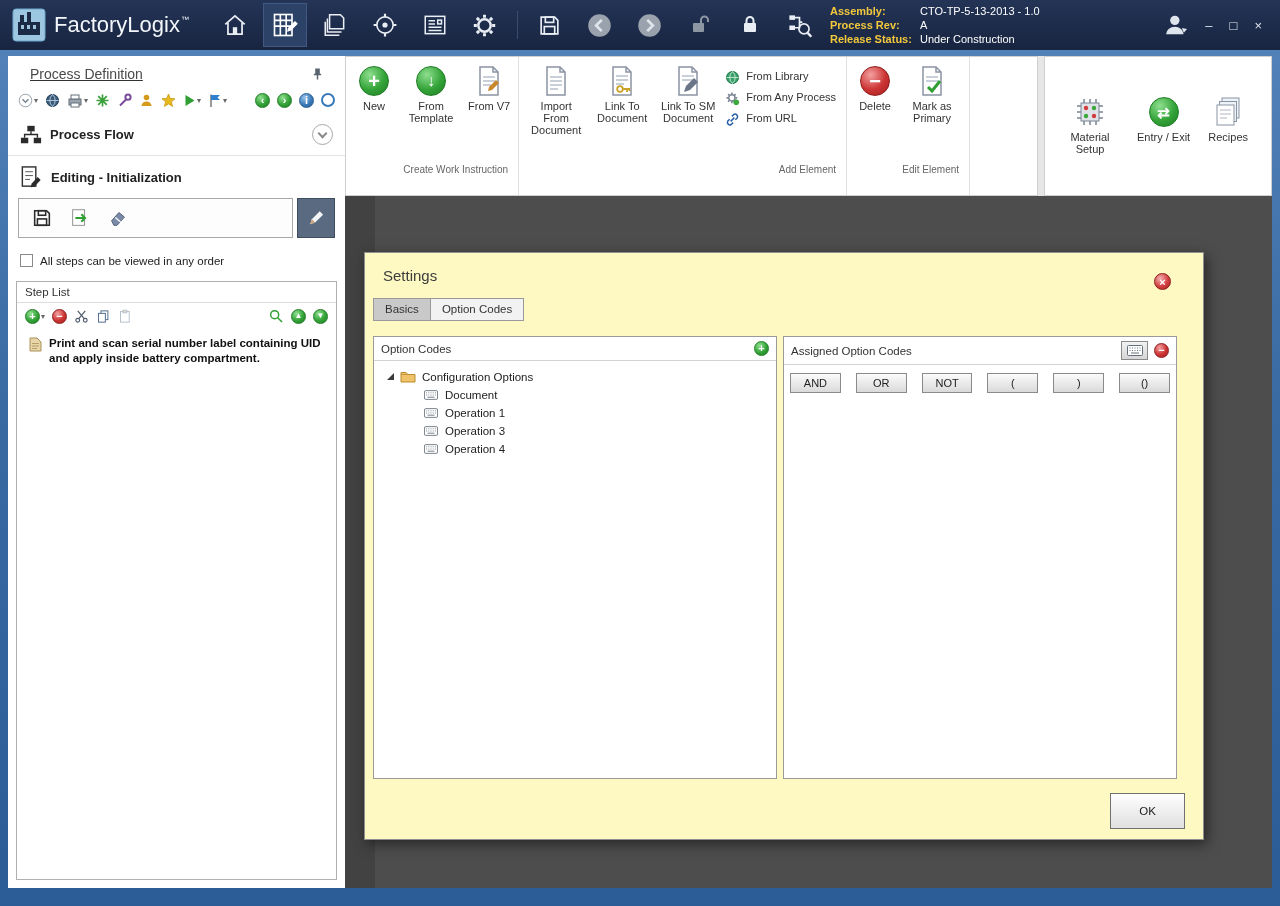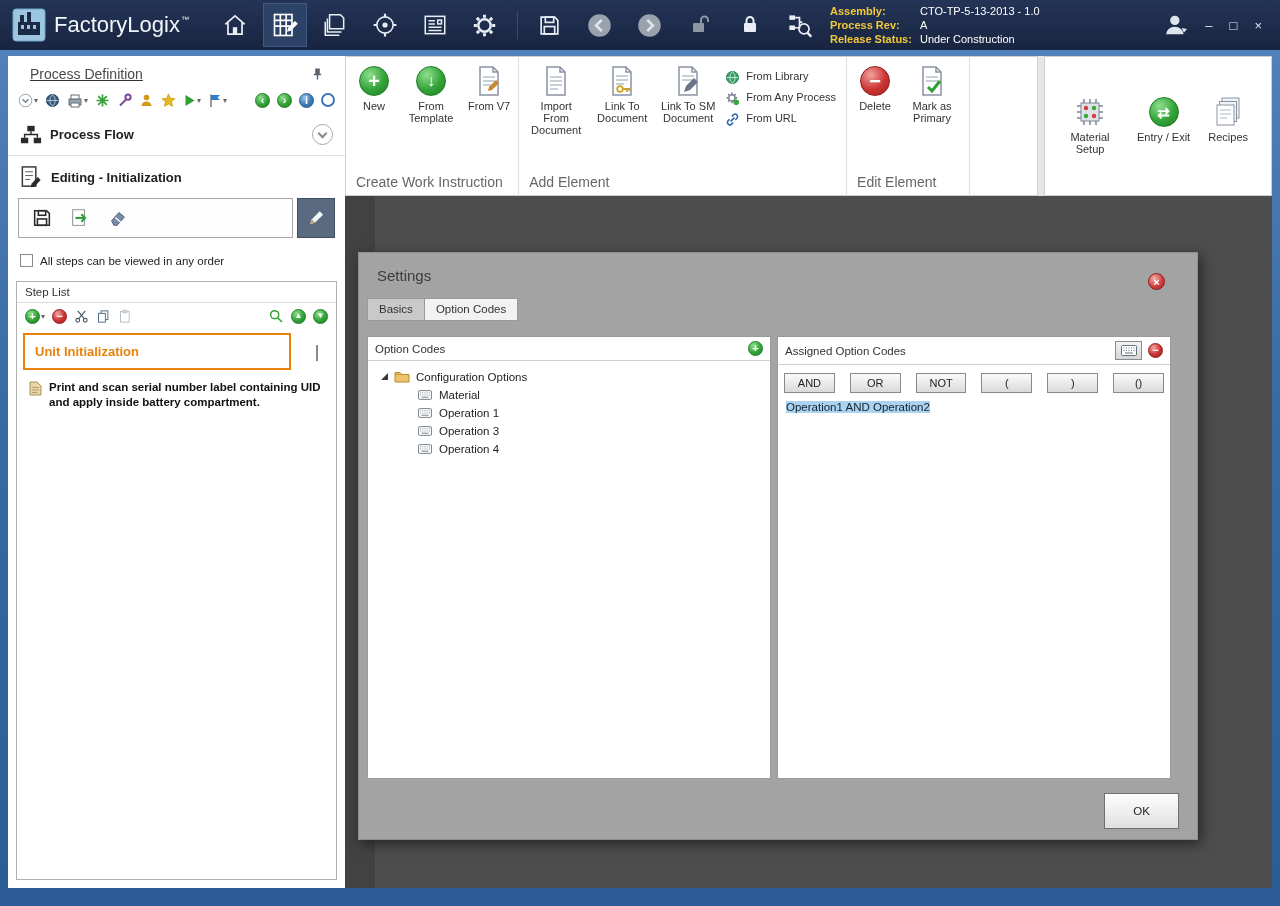--- a/index.html
+++ b/index.html
@@ -81,35 +81,35 @@
   .main { position:absolute; left:345px; top:56px; width:927px; height:832px; }
   .ribbon-row { position:absolute; top:0; left:0; right:0; height:140px; display:flex; background:#e6e6e6; }
   .ribbon-main { width:693px; background:#fff; border:1px solid #cfcfcf; display:flex; flex-direction:column; }
   .ribbon-tabs { height:26px; background:#f3f3f3; border-bottom:1px solid #d4d4d4;
                  display:flex; align-items:flex-end; padding-left:6px; }
   .ribbon-tab { background:#fff; border:1px solid #c6c6c6; border-bottom:none;
                 padding:4px 13px 6px; font-size:12px; color:#333; position:relative; top:1px; cursor:pointer; }
   .ribbon-content { flex:1; display:flex; }
   .rgroup { display:flex; flex-direction:column; border-right:1px solid #e0e0e0; padding:0 2px; }
   .rgroup-items { flex:1; display:flex; align-items:flex-start; padding:5px 2px 0; }
-  .rgroup-label { text-align:left; font-size:14px; color:#666; padding:2px 8px 5px; white-space:nowrap; }
+  .rgroup-label { text-align:right; font-size:10px; color:#666; padding:2px 8px 20px; white-space:nowrap; }
   .rbtn { display:flex; flex-direction:column; align-items:center; gap:4px; padding:4px 4px;
           min-width:48px; max-width:66px; cursor:pointer; }
   .rbtn .cap { font-size:11px; color:#333; text-align:center; line-height:12px; }
   .add-links { display:flex; flex-direction:column; gap:6px; padding:8px 6px 0 4px; }
   .add-link { display:flex; align-items:flex-start; gap:6px; font-size:11px; color:#333; cursor:pointer; white-space:nowrap; }
   .ribbon-gap { width:6px; }
   .ribbon-right { flex:1; background:#fff; border:1px solid #cfcfcf; display:flex;
                   align-items:flex-start; padding:36px 6px 0 12px; gap:10px; }
 
   
   .canvas { position:absolute; top:140px; left:0; right:0; bottom:0; background:#4d4d4d; }
   .canvas-strip { position:absolute; left:0; top:0; bottom:0; width:30px; background:#424242; }
-  .dialog { position:absolute; left:13px; top:56px; width:840px; height:588px;
-            background:#a3a3a3; border:1px solid #8f8f8f; box-shadow:3px 4px 12px rgba(0,0,0,.5); }
+  .dialog { position:absolute; left:19px; top:56px; width:840px; height:588px;
+            background:#fef9c3; border:1px solid #8f8f8f; box-shadow:3px 4px 12px rgba(0,0,0,.5); }
   .dlg-title { position:absolute; left:18px; top:14px; font-size:15px; color:#3c3c3c; }
   .dlg-close { position:absolute; right:32px; top:20px; width:17px; height:17px; border-radius:50%;
                background:radial-gradient(circle at 35% 30%, #f2b0b0, #d24040 55%, #a82222);
                color:#fff; font-size:11px; font-weight:bold; display:flex; align-items:center;
                justify-content:center; border:1px solid #8f1c1c; cursor:pointer; }
   .dlg-tabs { position:absolute; left:8px; top:45px; display:flex;border-radius:6px; }
   .dlg-tab { padding:4px 11px 5px; font-size:11.5px; border:1px solid #9a9a9a; background:#c9c9c9;
              color:#333; cursor:pointer; }
   .dlg-tab.active { background:#f2f2f2; }
   .dlg-tab + .dlg-tab { margin-left:-1px; }
@@ -444,24 +444,20 @@
         <span class="mi">
           <svg width="16" height="16" viewBox="0 0 24 24" fill="none" stroke="#2f9e33" stroke-width="2.2">
             <circle cx="10" cy="10" r="6"></circle>
               <path d="M14.5 14.5 L21 21"></path>
           </svg>
         </span>
         <span class="mi sphere green sm" style="font-size:8px;">▲</span>
         <span class="mi sphere green sm" style="font-size:8px;">▼</span>
       </div>
 
-      <div class="sl-step">
-        <div class="step-box">Unit Initialization</div>
-        <span class="step-chev"><span class="chev"></span></span>
-      </div>
 
       <div class="sl-note">
         <svg width="13" height="15" viewBox="0 0 13 15">
           <path d="M1 1 H8 L12 5 V14 H1 Z" fill="#e8d5a8" stroke="#a8905a"></path>
           <path d="M3 6.5 H10 M3 9 H10 M3 11.5 H8" stroke="#a8905a" stroke-width=".8"></path>
         </svg>
         <span>Print and scan serial number label containing UID and apply inside battery compartment.</span>
       </div>
     </div>
   </div>
@@ -634,21 +630,21 @@
                   <path d="M1 2.5 H6 L8 4.5 H15 V12 H1 Z" fill="#f0c36a" stroke="#b98b2e"></path>
                   <path d="M1 4.5 H15" stroke="#b98b2e" stroke-width=".8"></path>
                 </svg>
                 <span>Configuration Options</span>
               </div>
               <div class="tree-item">
                 <svg width="14" height="10" viewBox="0 0 16 11">
                     <rect x="0.5" y="0.5" width="15" height="10" rx="1.5" fill="#fff" stroke="#66707a"></rect>
                     <path d="M2.5 3 H3.5 M5 3 H6 M7.5 3 H8.5 M10 3 H11 M12.5 3 H13.5 M2.5 5.5 H3.5 M5 5.5 H6 M7.5 5.5 H8.5 M10 5.5 H11 M12.5 5.5 H13.5 M4 8 H12" stroke="#66707a"></path>
                   </svg>
-                <span>Material</span>
+                <span>Document</span>
               </div>
               <div class="tree-item">
                 <svg width="14" height="10" viewBox="0 0 16 11">
                     <rect x="0.5" y="0.5" width="15" height="10" rx="1.5" fill="#fff" stroke="#66707a"></rect>
                     <path d="M2.5 3 H3.5 M5 3 H6 M7.5 3 H8.5 M10 3 H11 M12.5 3 H13.5 M2.5 5.5 H3.5 M5 5.5 H6 M7.5 5.5 H8.5 M10 5.5 H11 M12.5 5.5 H13.5 M4 8 H12" stroke="#66707a"></path>
                   </svg>
                 <span>Operation 1</span>
               </div>
               <div class="tree-item">
                 <svg width="14" height="10" viewBox="0 0 16 11">
@@ -679,23 +675,20 @@
               <span class="sphere red sm">−</span>
             </div>
             <div class="ops">
               <button class="op-btn">AND</button>
               <button class="op-btn">OR</button>
               <button class="op-btn">NOT</button>
               <button class="op-btn">(</button>
               <button class="op-btn">)</button>
               <button class="op-btn">()</button>
             </div>
-            <div class="expr">
-              <span class="sel">Operation1 AND Operation2</span>
-            </div>
           </div>
         </div>
 
         <div class="ok-btn">OK</div>
       </div>
     </div>
   </div>
 </div>
 
 </body></html>

